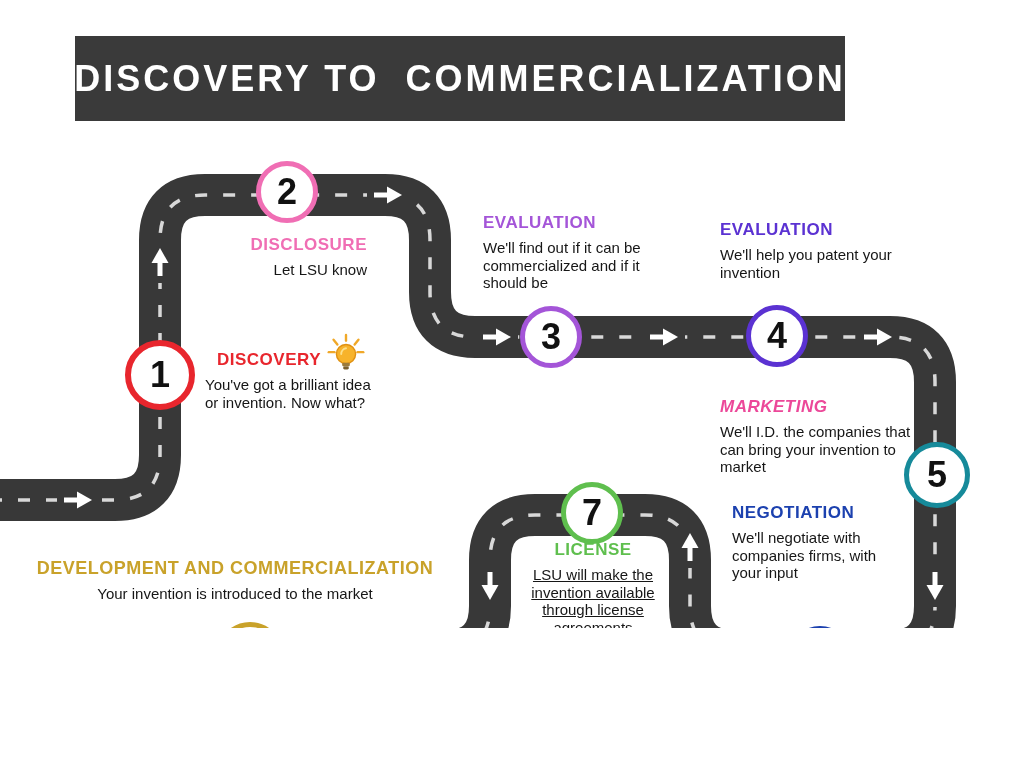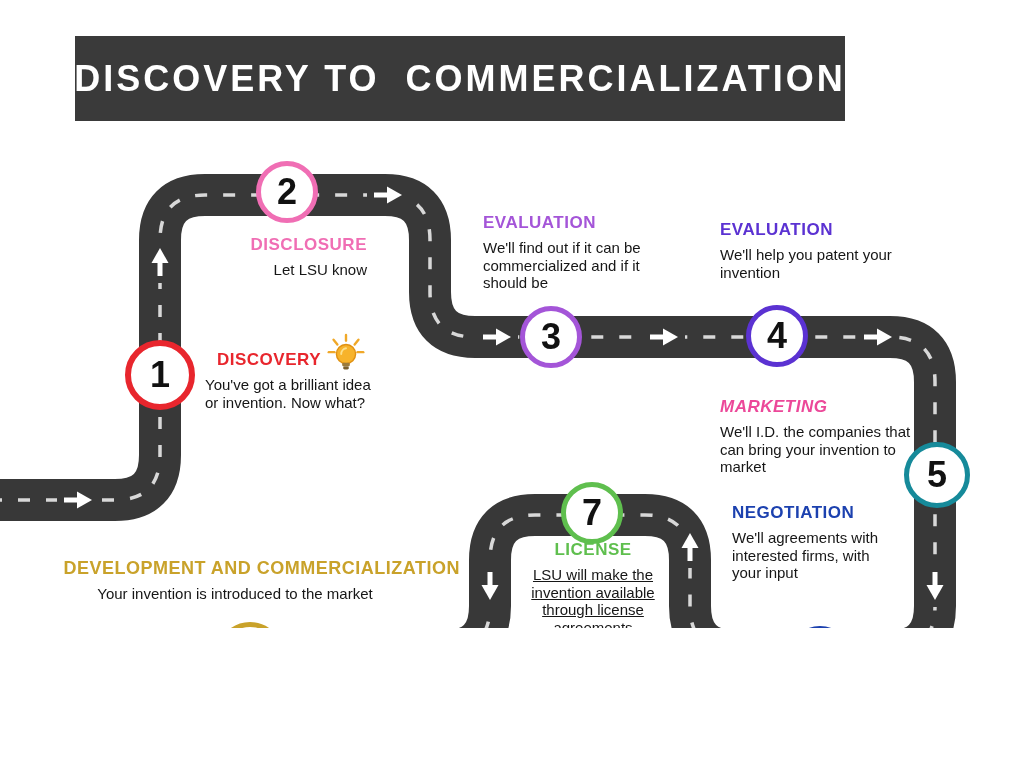--- a/index.html
+++ b/index.html
@@ -32,21 +32,21 @@
 
   .l1 { left:205px; top:350px; width:175px; }
   .l2 { left:207px; top:235px; width:160px; text-align:right; }
   .l3 { left:483px; top:213px; width:190px; }
   .l4 { left:720px; top:220px; width:180px; }
   .l5 { left:720px; top:397px; width:195px; }
   .l6 { left:732px; top:503px; width:170px; }
   .l7 { left:518px; top:540px; width:150px; }
   .l7 .step-desc { text-align:center;text-decoration:underline; }
   .l8 { left:10px; top:558px; width:450px; text-align:center; }
-  .l8 .step-title { font-size:18px; letter-spacing:0.5px;text-align:right; }
+  .l8 .step-title { font-size:18px; letter-spacing:0.5px; }
 
   .bulb  { position:absolute; left:323px; top:332px; width:46px; height:46px; z-index:2; }
   .coins { position:absolute; left:2px;  top:606px; width:104px; height:96px; z-index:4; }
 </style>
 </head>
 <body>
 
 <div class="canvas">
 
   <svg class="road-svg" viewBox="0 0 1024 768" width="1024" height="768">
@@ -144,21 +144,21 @@
     <div class="step-desc">We'll help you patent your invention</div>
   </div>
 
   <div class="label l5">
     <div class="step-title" style="color: #ec4899; font-style: italic;">MARKETING</div>
     <div class="step-desc">We'll I.D. the companies that can bring your invention to market</div>
   </div>
 
   <div class="label l6">
     <div class="step-title" style="color: rgb(28, 65, 175);">NEGOTIATION</div>
-    <div class="step-desc">We'll agreements with interested firms, with your input</div>
+    <div class="step-desc">We'll negotiate with companies firms, with your input</div>
   </div>
 
   <div class="label l7">
     <div class="step-title" style="color: rgb(95, 191, 78); text-align: center;">LICENSE</div>
     <div class="step-desc">LSU will make the invention available through license agreements</div>
   </div>
 
   <div class="label l8">
     <div class="step-title" style="color: rgb(201, 162, 42);">DEVELOPMENT AND COMMERCIALIZATION</div>
     <div class="step-desc">Your invention is introduced to the market</div>

